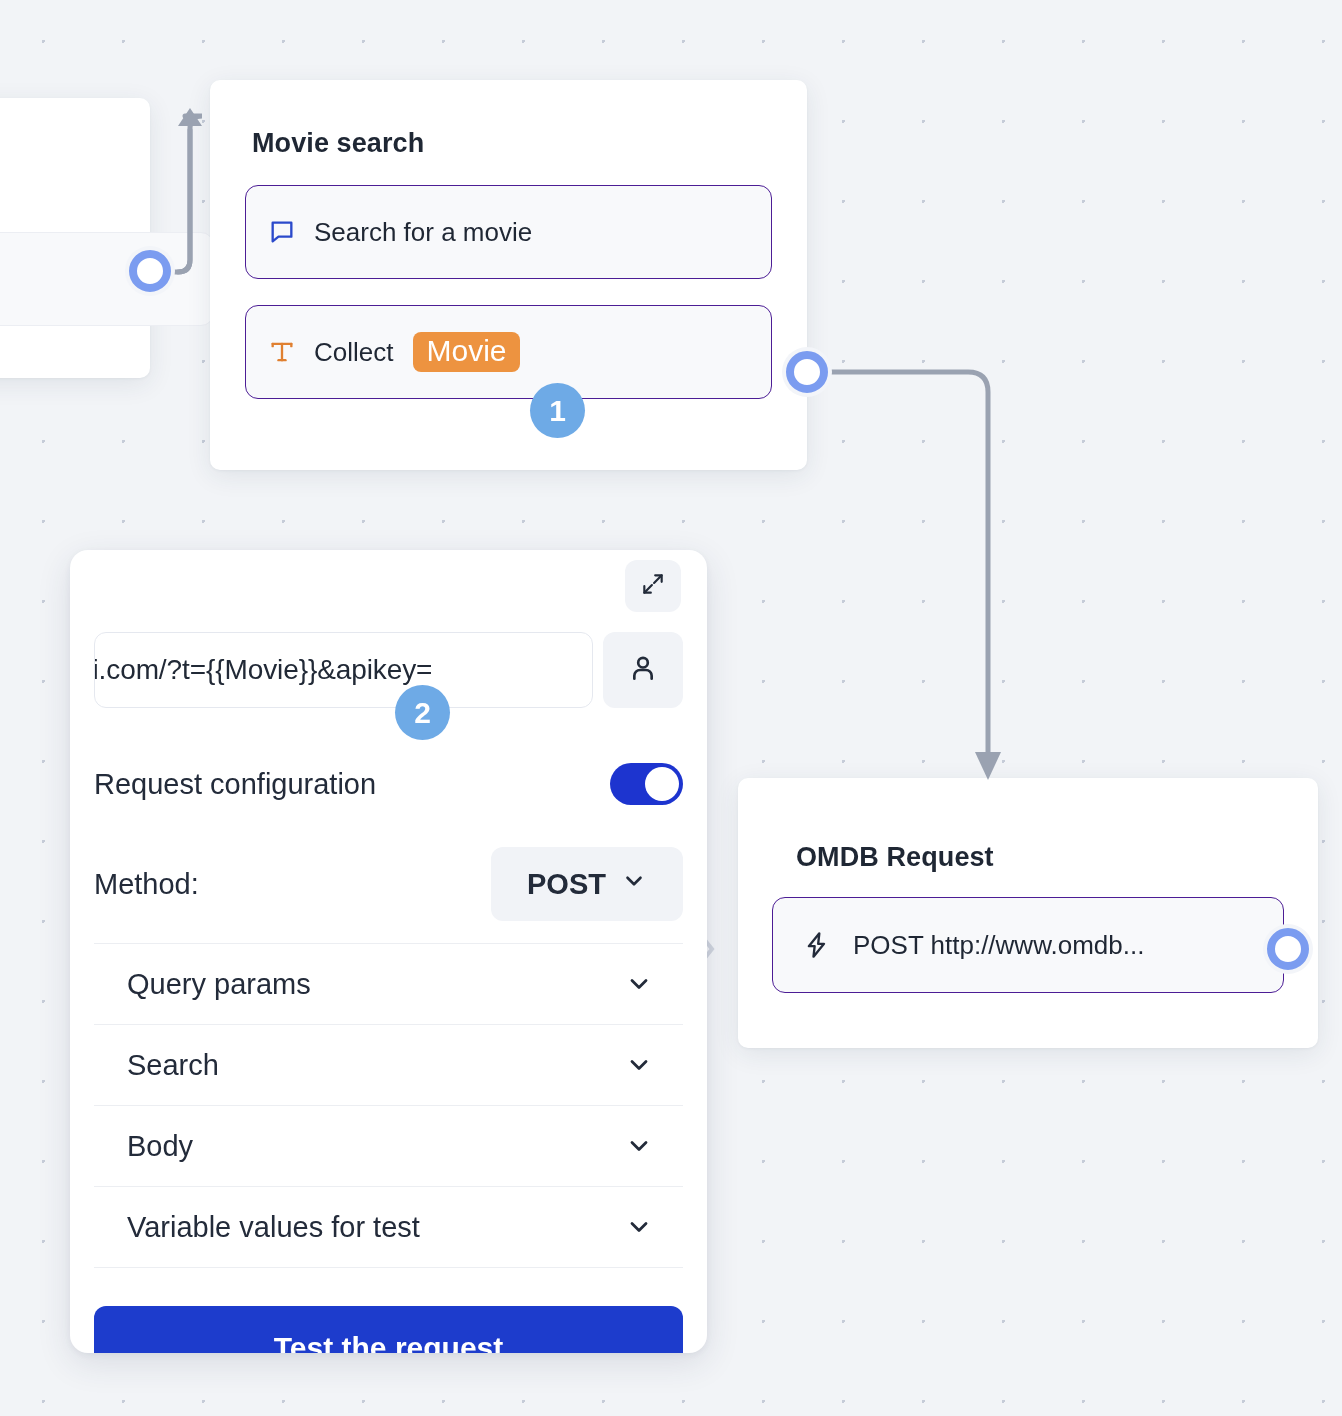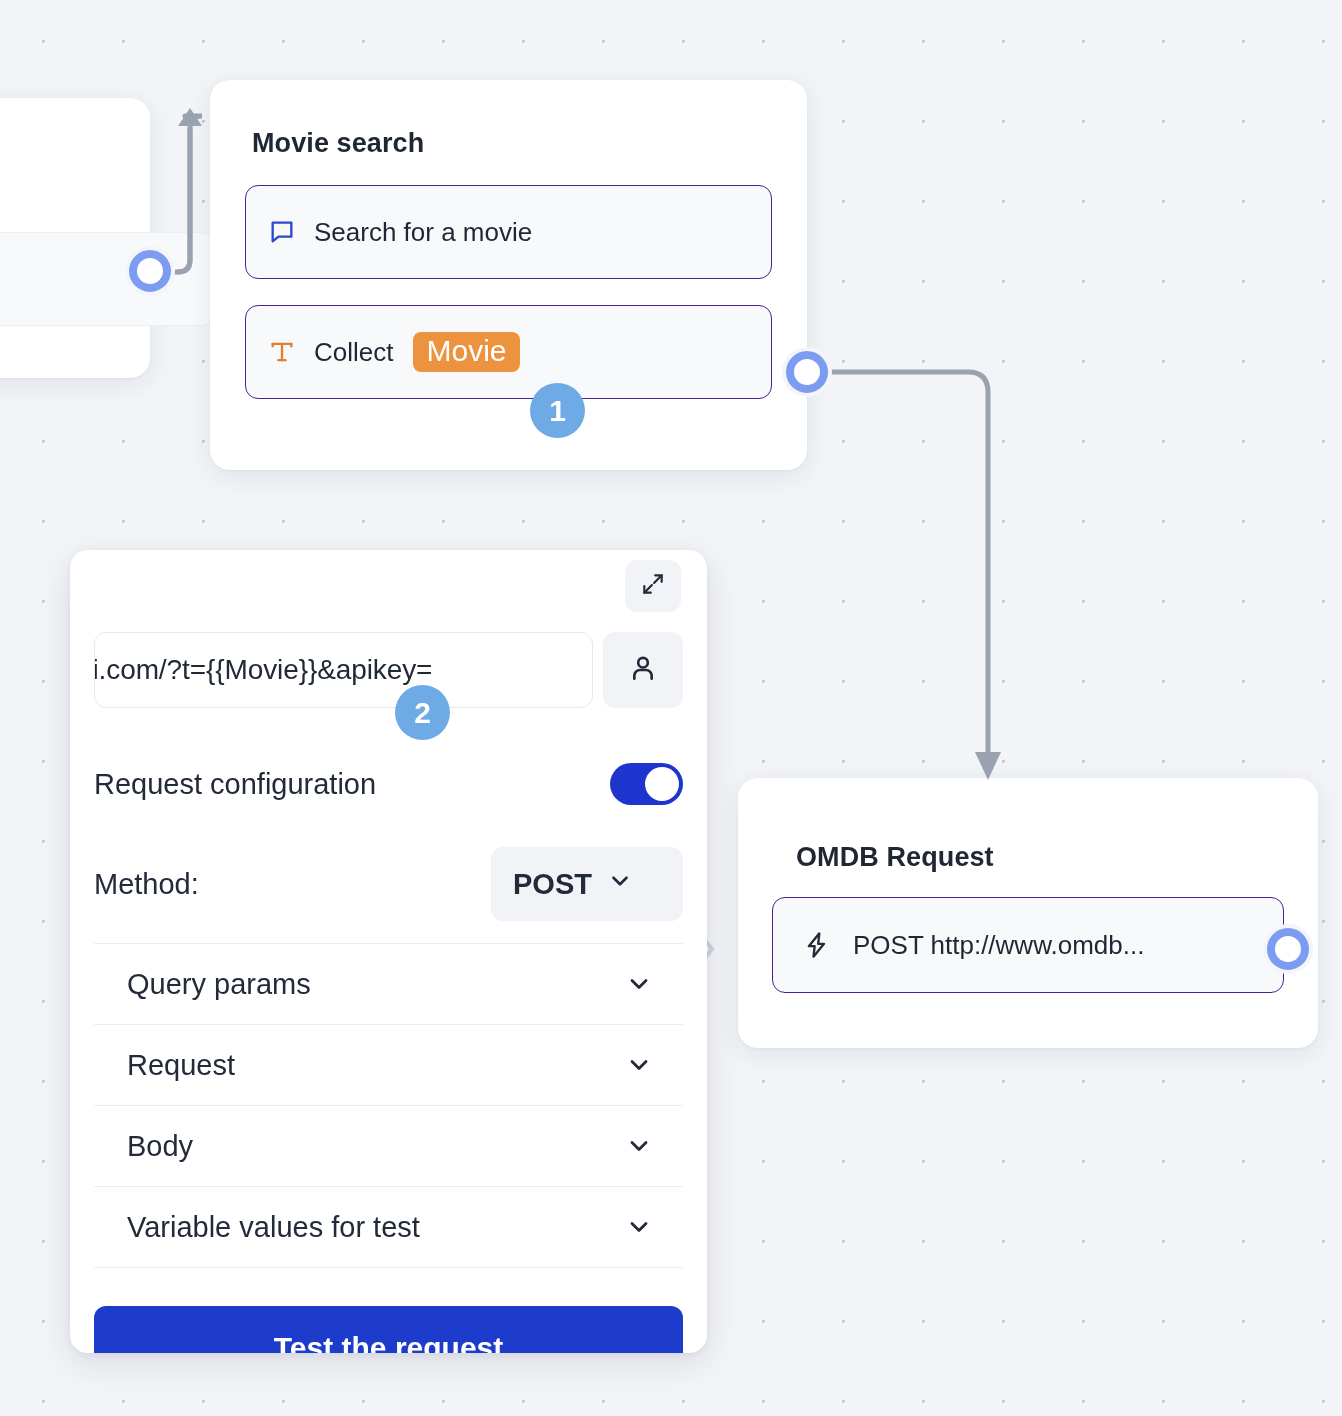--- a/index.html
+++ b/index.html
@@ -16,21 +16,21 @@
       radial-gradient(circle at 1px 1px, #c6ccd8 1.6px, transparent 1.7px);
     background-size: 80px 80px;
     background-position: 42px 40px;
     overflow: hidden;
   }
 
   
   .node {
     position: absolute;
     background: #ffffff;
-    border-radius: 20px;
+    border-radius: 10px;
     box-shadow: 0 6px 26px rgba(38,50,80,.09), 0 1px 3px rgba(38,50,80,.05);
   }
   .node-title {
     font-size: 27px;
     font-weight: 700;
     color: #1f2734;
     letter-spacing: .1px;
   }
   .node-row {
     display: flex;
@@ -201,21 +201,21 @@
     margin-top: 42px;
     padding-bottom: 22px;
     border-bottom: 1px solid #eceef2;
   }
   .method-label { font-size: 29px; color: #232b3a; }
   .method-select {
     background: #f1f3f7;
     border-radius: 12px;
     height: 74px;
     min-width: 192px;
-    display: flex; align-items: center; 
+    display: flex; align-items: center; justify-content: center;
     gap: 15px;
     padding: 0 22px;
     font-size: 29px;
     font-weight: 700;
     color: #232b3a;
     cursor: pointer;
   }
 
   .accordion-item {
     display: flex; align-items: center; justify-content: space-between;
@@ -356,21 +356,21 @@
         <div class="accordion-item">
           <span class="acc-label">Query params</span>
           <span class="acc-caret">
             <svg width="28" height="28" viewBox="0 0 24 24" fill="none" stroke="#232b3a" stroke-width="2.4" stroke-linecap="round" stroke-linejoin="round">
                 <path d="M6 9 l6 6 6-6"></path>
               </svg>
           </span>
         </div>
 
         <div class="accordion-item">
-          <span class="acc-label">Request</span>
+          <span class="acc-label">Search</span>
           <span class="acc-caret">
             <svg width="28" height="28" viewBox="0 0 24 24" fill="none" stroke="#232b3a" stroke-width="2.4" stroke-linecap="round" stroke-linejoin="round">
                 <path d="M6 9 l6 6 6-6"></path>
               </svg>
           </span>
         </div>
 
         <div class="accordion-item">
           <span class="acc-label">Body</span>
           <span class="acc-caret">

